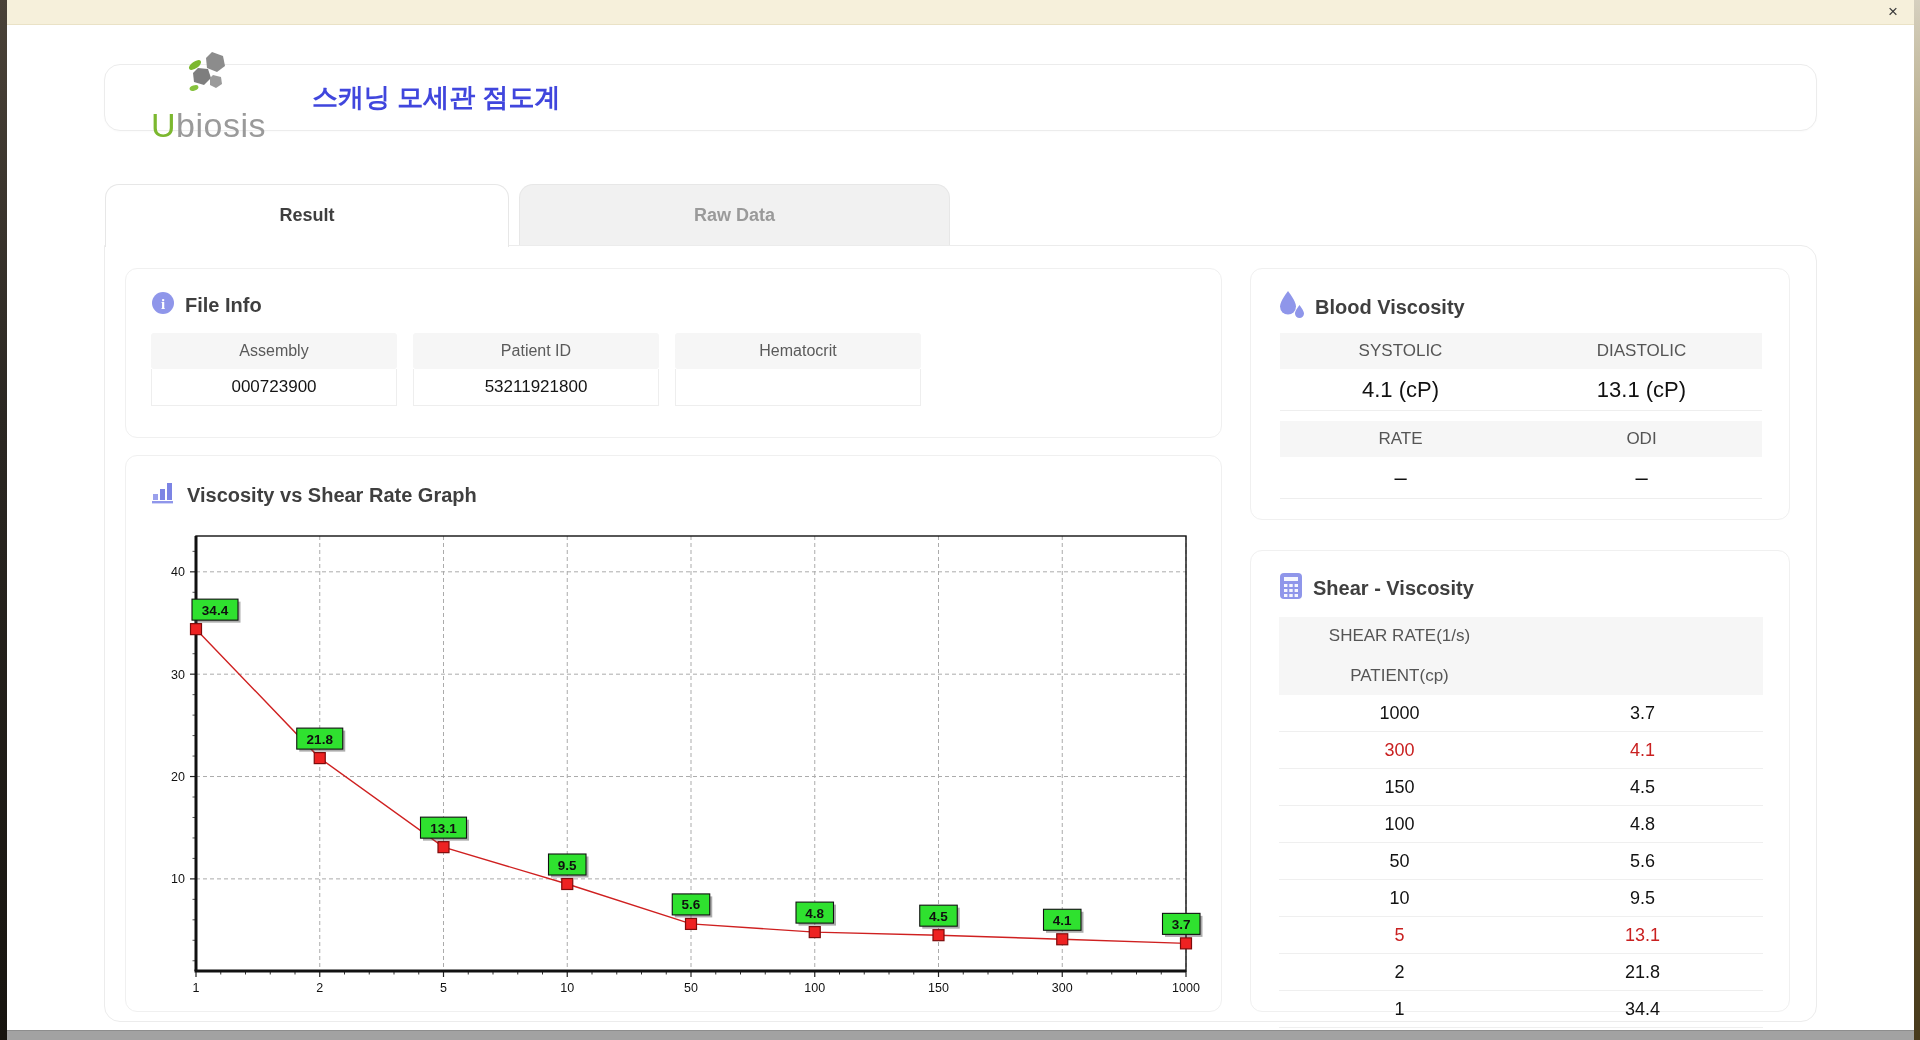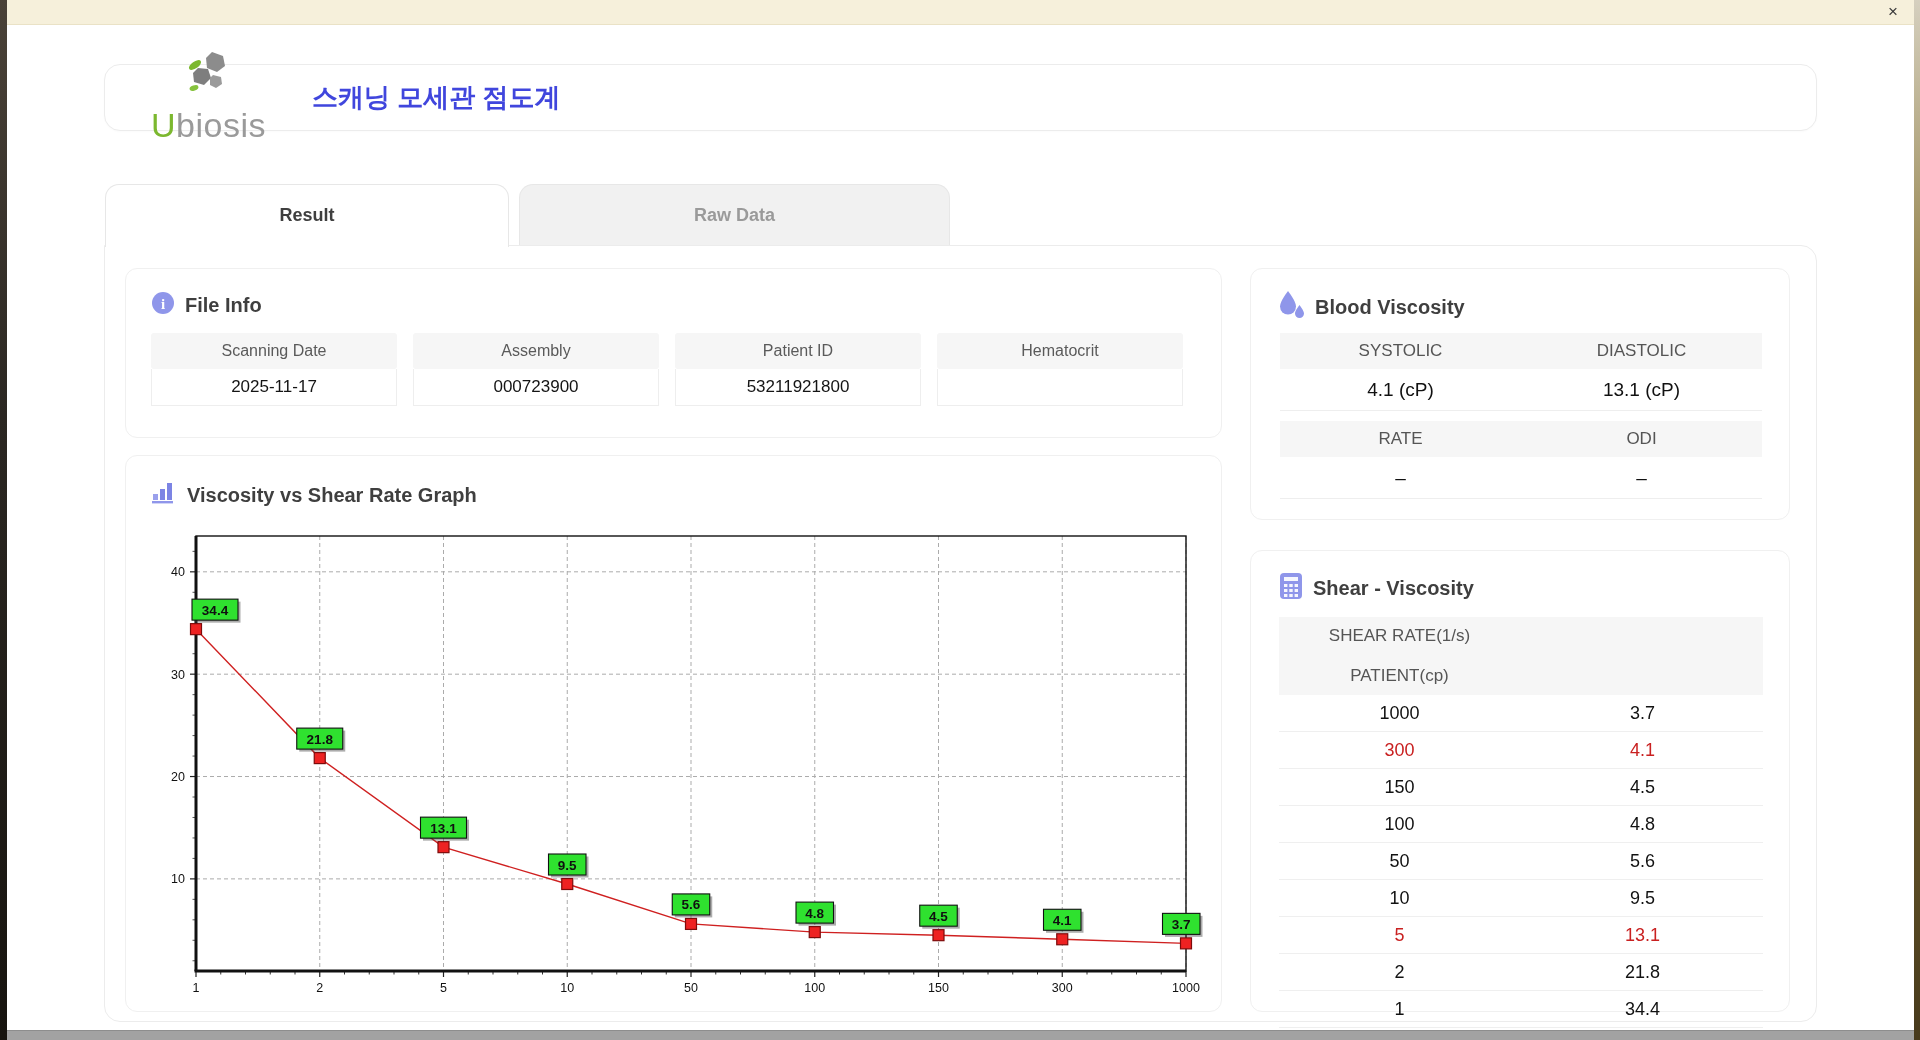--- a/index.html
+++ b/index.html
@@ -53,21 +53,21 @@
   .graph-title { left:25px; top:25px; }
   .chart-box { position:absolute; left:5px; top:65px; width:1080px; height:480px; }
 
   
   .bv-card { left:1250px; top:268px; width:540px; height:252px; border-radius:12px; border-color:#f0f0f0; }
   .bv-title { left:28px; top:22px; }
   .bv-grid { position:absolute; left:28px; top:64px; width:484px; }
   .bv-row { display:flex; gap:0;justify-content:center; }
   .bv-cell { width:241px; text-align:center; }
   .bv-h { height:36px; line-height:36px; background:#f6f6f6; font-size:17px; color:#555; }
-  .bv-v { height:42px; line-height:42px; font-size:19px; color:#111; border-bottom:1px solid #eee; }
+  .bv-v { height:42px; line-height:42px; font-size:22px; color:#111; border-bottom:1px solid #eee; }
   .bv-gap { height:10px; }
 
   
   .sv-card { left:1250px; top:550px; width:540px; height:462px; border-radius:12px; border-color:#f0f0f0; }
   .sv-title { left:28px; top:22px; }
   .sv-table { position:absolute; left:28px; top:66px; width:484px; }
   .sv-head { display:flex; gap:2px; background:#f6f6f6;flex-direction:column; }
   .sv-head div { width:241px; height:38px; line-height:38px; text-align:center; font-size:17px; color:#555; }
   .trow { display:flex; gap:2px; border-bottom:1px solid #efefef; }
   .trow div { width:241px; height:36px; line-height:36px; text-align:center; font-size:18px; color:#121212; }
@@ -110,24 +110,20 @@
   <div class="sec-title fi-title">
     <span class="icon">
       <svg width="24" height="24" viewBox="0 0 24 24">
         <circle cx="12" cy="12" r="11" fill="#8f96ea"></circle>
         <text x="12" y="18" font-size="15" font-weight="bold" fill="#fff" text-anchor="middle" font-family="Liberation Serif, serif">i</text>
       </svg>
     </span>
     <span>File Info</span>
   </div>
   <div class="fi-cols">
-    <div class="fi-col">
-      <div class="fi-label">Scanning Date</div>
-      <div class="fi-value">2025-11-17</div>
-    </div>
     <div class="fi-col">
       <div class="fi-label">Assembly</div>
       <div class="fi-value">000723900</div>
     </div>
     <div class="fi-col">
       <div class="fi-label">Patient ID</div>
       <div class="fi-value">53211921800</div>
     </div>
     <div class="fi-col">
       <div class="fi-label">Hematocrit</div>

